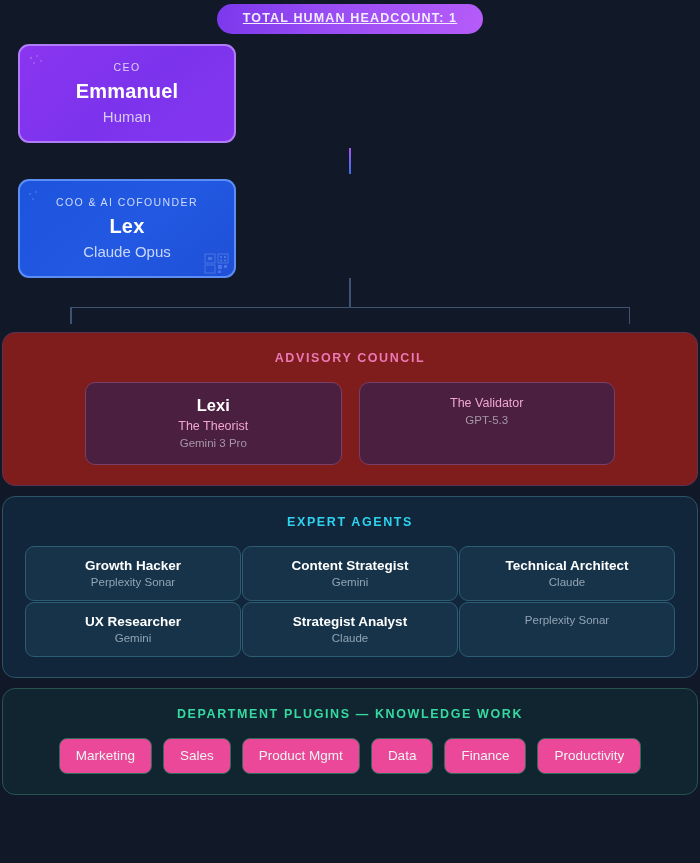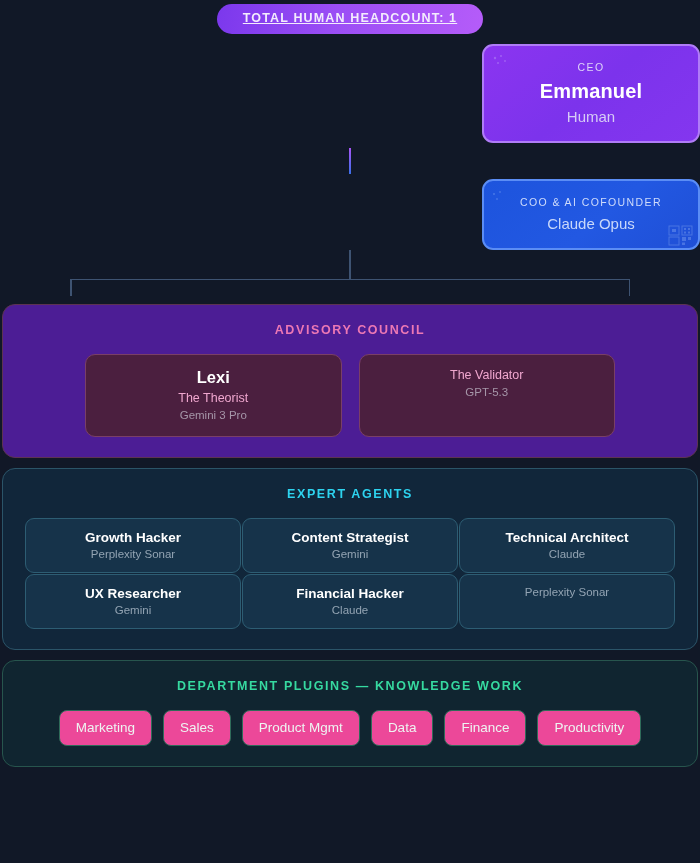--- a/index.html
+++ b/index.html
@@ -33,21 +33,21 @@
     color: #f3ecfd;
     font-size: 12.5px;
     font-weight: bold;
     letter-spacing: 1.15px;
     text-align: center;
     line-height: 1;
     text-decoration: underline;
   }
 
   
-  .node-wrap { display: flex; justify-content: flex-end; margin-left: 18px; }
+  .node-wrap { display: flex; justify-content: flex-start; margin-left: 18px; }
 
   .node-card {
     width: 218px;
     border-radius: 11px;
     padding: 15px 10px 16px 10px;
     text-align: center;
     position: relative;
     overflow: hidden;
   }
 
@@ -141,21 +141,21 @@
   }
   .panel-title {
     text-align: center;
     font-size: 12.5px;
     font-weight: bold;
     letter-spacing: 1.6px;
     margin-bottom: 17px;
   }
 
   .panel-advisory {
-    background: #4c1d95;
+    background: #7f1d1d;
     border: 1px solid #5d3352;
   }
   .panel-advisory .panel-title { color: #ec78b4; }
 
   .panel-experts {
     background: #11263a;
     border: 1px solid #2b5468;
   }
   .panel-experts .panel-title { color: #2dd3ef; }
 
@@ -267,20 +267,21 @@
     </div>
   </div>
 
   <div class="conn-vert">
       <i></i>
     </div>
 
   <div class="node-wrap">
     <div class="node-card node-coo">
       <div class="node-role">COO &amp; AI COFOUNDER</div>
+      <div class="node-name">Lex</div>
       <div class="node-model">Claude Opus</div>
       <span class="node-deco tl">
         <svg width="26" height="22" viewBox="0 0 26 22">
           <circle cx="4" cy="7" r="1.1" fill="#9fc0fb"></circle>
           <circle cx="10" cy="5" r="0.9" fill="#9fc0fb"></circle>
           <circle cx="7" cy="12" r="0.9" fill="#9fc0fb"></circle>
         </svg>
       </span>
       <span class="node-deco br">
         <svg width="26" height="22" viewBox="0 0 26 22">
@@ -345,21 +346,21 @@
         <div class="exp-name">Technical Architect</div>
         <div class="exp-model">Claude</div>
       </div>
 
       <div class="exp-card">
         <div class="exp-name">UX Researcher</div>
         <div class="exp-model">Gemini</div>
       </div>
 
       <div class="exp-card">
-        <div class="exp-name">Financial Hacker</div>
+        <div class="exp-name">Strategist Analyst</div>
         <div class="exp-model">Claude</div>
       </div>
 
       <div class="exp-card">
         <div class="exp-model">Perplexity Sonar</div>
       </div>
 
     </div>
   </div>
 

